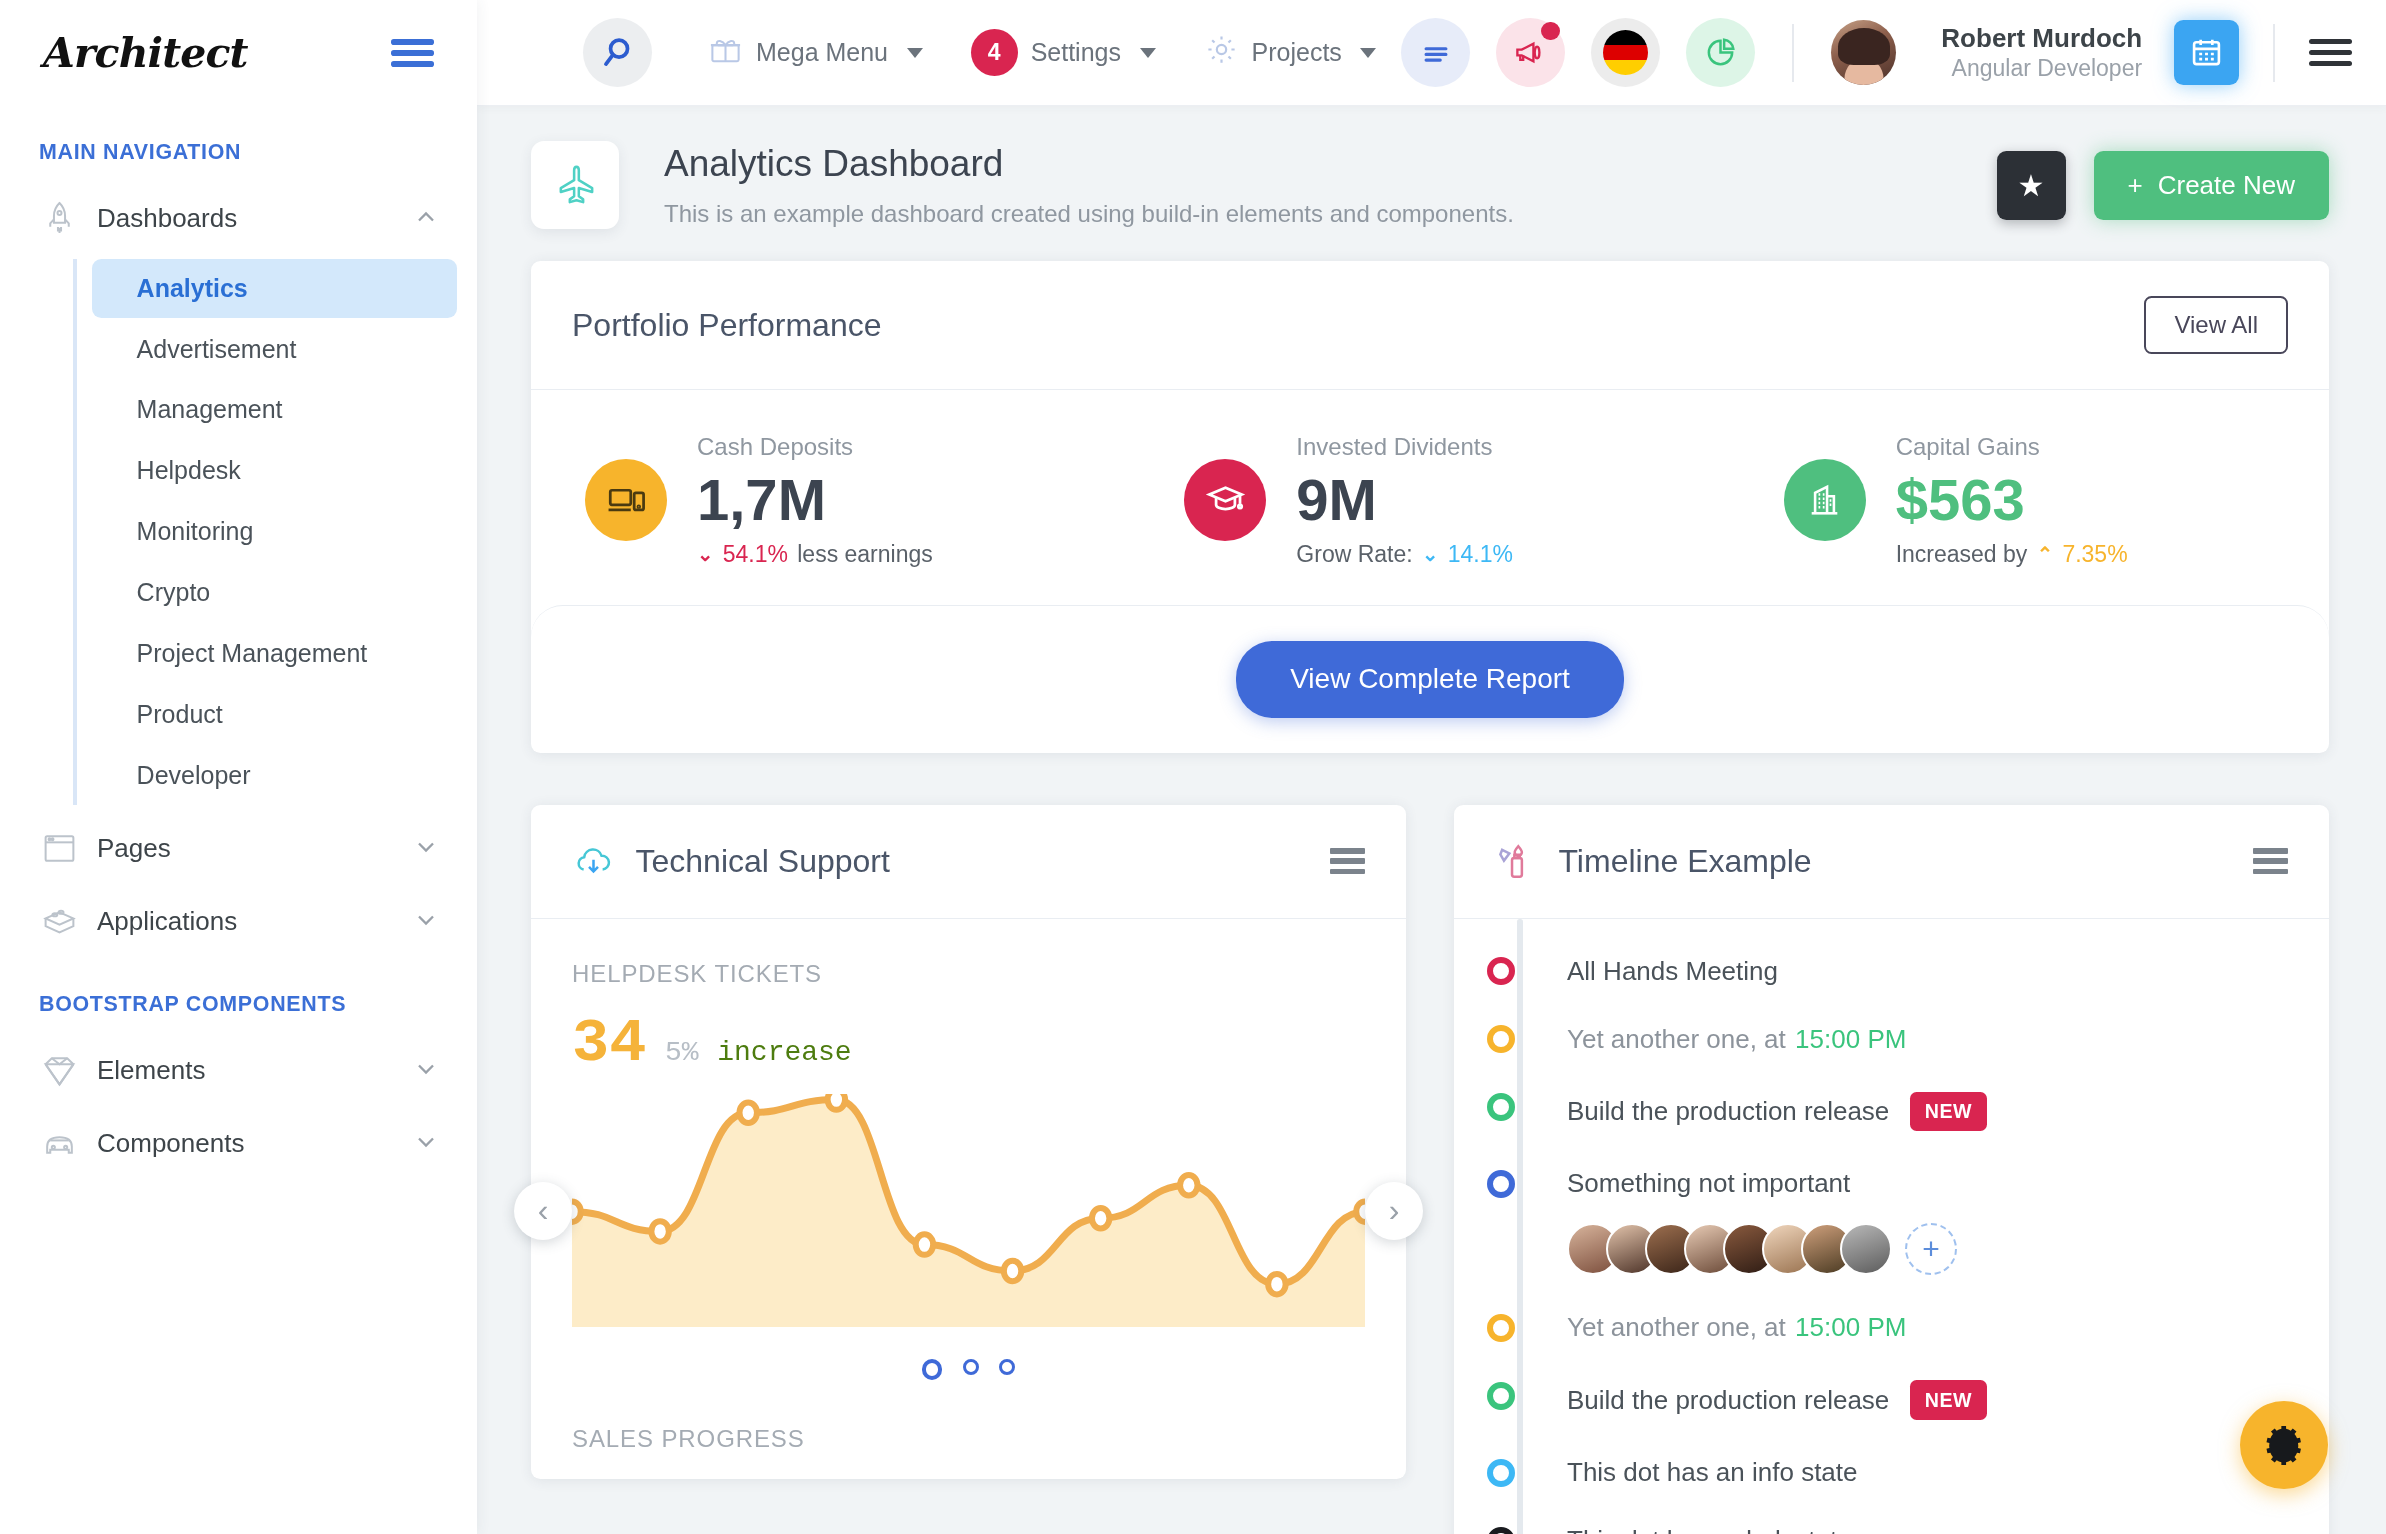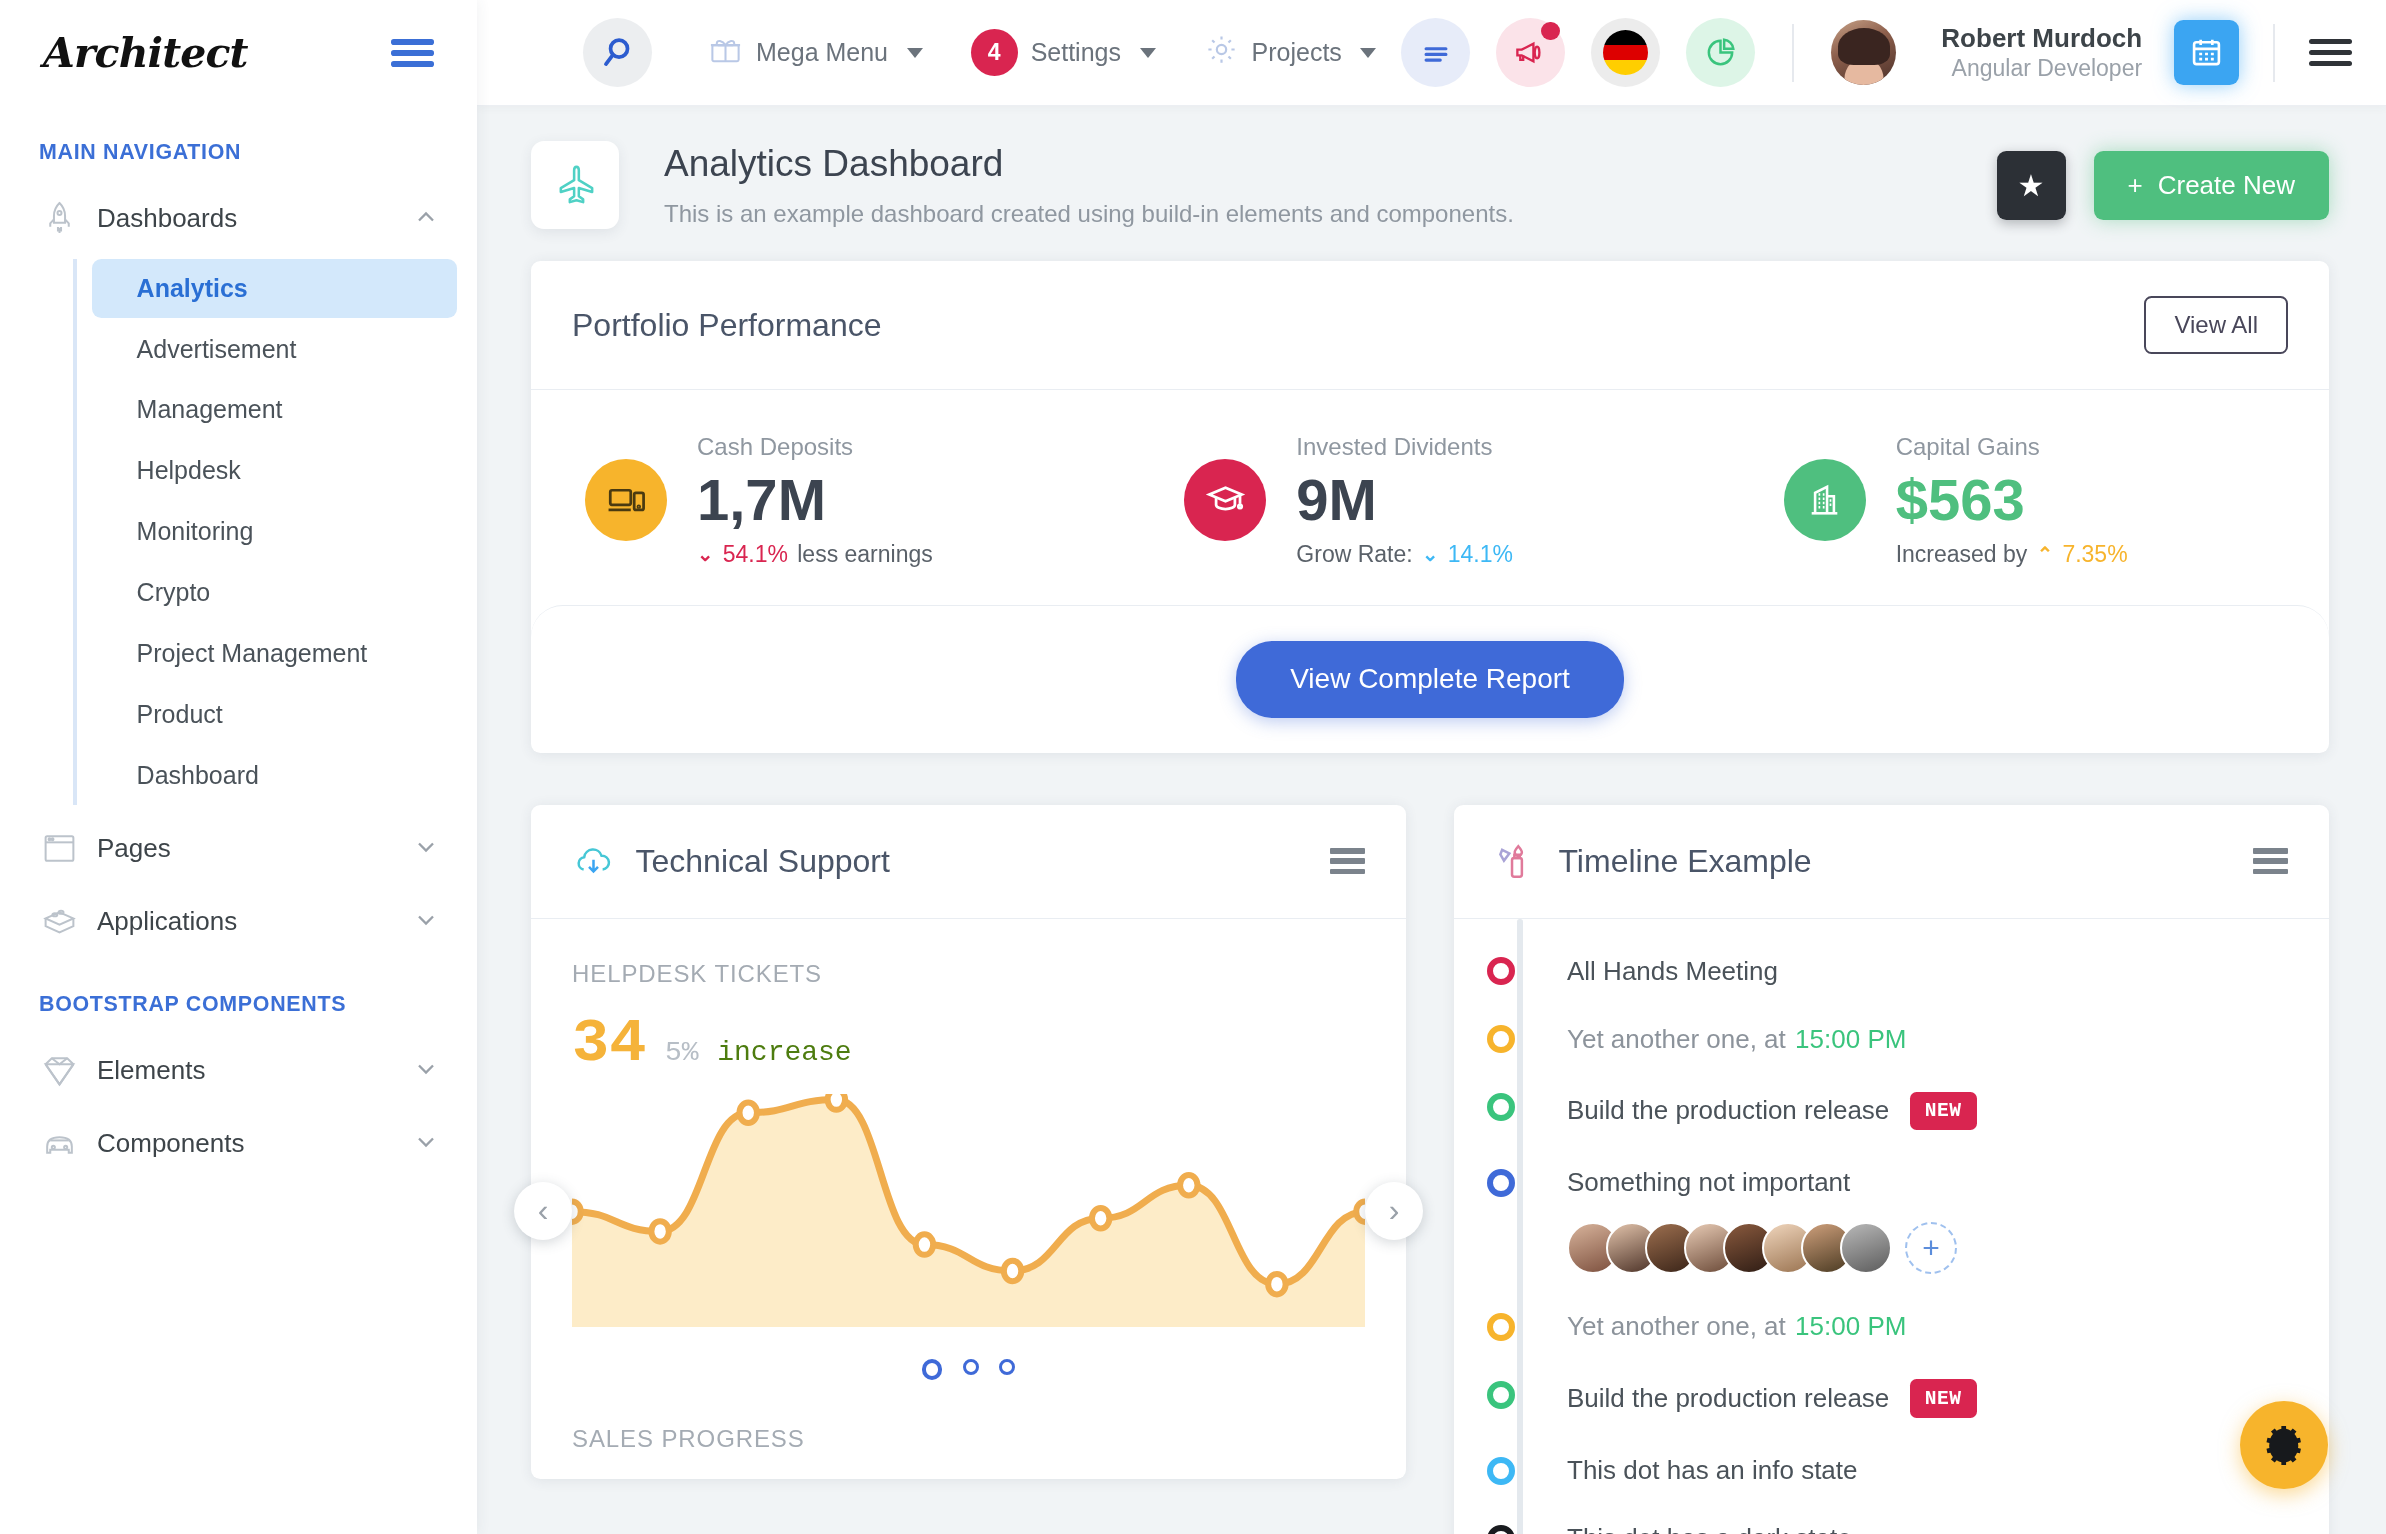--- a/index.html
+++ b/index.html
@@ -102,21 +102,21 @@
   .dot.sm{width:16px;height:16px;border-width:3.7px;}
   .sales-kicker{font-size:24px;color:#a4abb3;letter-spacing:0.9px;padding:17px 41px 0;}
 
   
   .tl{padding:37px 41px 0 48px;position:relative;}
   .tl::before{content:"";position:absolute;left:63px;top:0;bottom:-28px;width:5.6px;background:#e4e9ee;border-radius:2.8px;}
   .tl-item{position:relative;padding:0 0 37px 65px;}
   .tl-dot{position:absolute;left:-15px;top:1.9px;width:28px;height:28px;border-radius:50%;background:#fff;border:6.5px solid #d92550;}
   .tl-text{font-size:26px;color:#4a5259;display:flex;align-items:center;gap:20.5px;flex-wrap:wrap;}
   .tl-muted{color:#8c939b;}
-  .badge-new{background:#d92550;color:#fff;font-size:19.6px;font-weight:700;border-radius:6.5px;padding:8.4px 15px;letter-spacing:0.5px;font-family:Liberation Mono, monospace;}
+  .badge-new{background:#d92550;color:#fff;font-size:19.6px;font-weight:700;border-radius:6.5px;padding:8.4px 15px;letter-spacing:0.5px;}
   .ava-row{display:flex;align-items:center;margin-top:24px;}
   .ava{width:52px;height:52px;border-radius:50%;border:2.8px solid #fff;margin-left:-13px;overflow:hidden;}
   .ava:first-child{margin-left:0;}
   .ava-add{width:52px;height:52px;border-radius:50%;border:2.8px dashed #9fc0ee;margin-left:13px;color:#5c8ddb;
            display:flex;align-items:center;justify-content:center;font-size:30px;}
   .fab{position:fixed;right:58px;bottom:45px;width:88px;height:88px;border-radius:50%;background:#f7b42c;
        display:flex;align-items:center;justify-content:center;box-shadow:0 5.6px 20.5px rgba(247,180,44,.5);z-index:30;}
 </style>
 </head>
 <body>
@@ -147,21 +147,21 @@
 
       <div class="sub">
         <a href="#" class="active">Analytics</a>
         <a href="#">Advertisement</a>
         <a href="#">Management</a>
         <a href="#">Helpdesk</a>
         <a href="#">Monitoring</a>
         <a href="#">Crypto</a>
         <a href="#">Project Management</a>
         <a href="#">Product</a>
-        <a href="#">Dashboard</a>
+        <a href="#">Developer</a>
       </div>
 
       <div class="sb-item">
         <span class="ic">
           <svg width="37" height="37" viewBox="0 0 24 24" fill="none" stroke="#bcc3cb" stroke-width="1.3">
             <rect x="3" y="4" width="18" height="16" rx="1"></rect>
               <path d="M3 8h18"></path>
               <circle cx="5.5" cy="6" r=".6"></circle>
               <circle cx="7.5" cy="6" r=".6"></circle>
           </svg>

